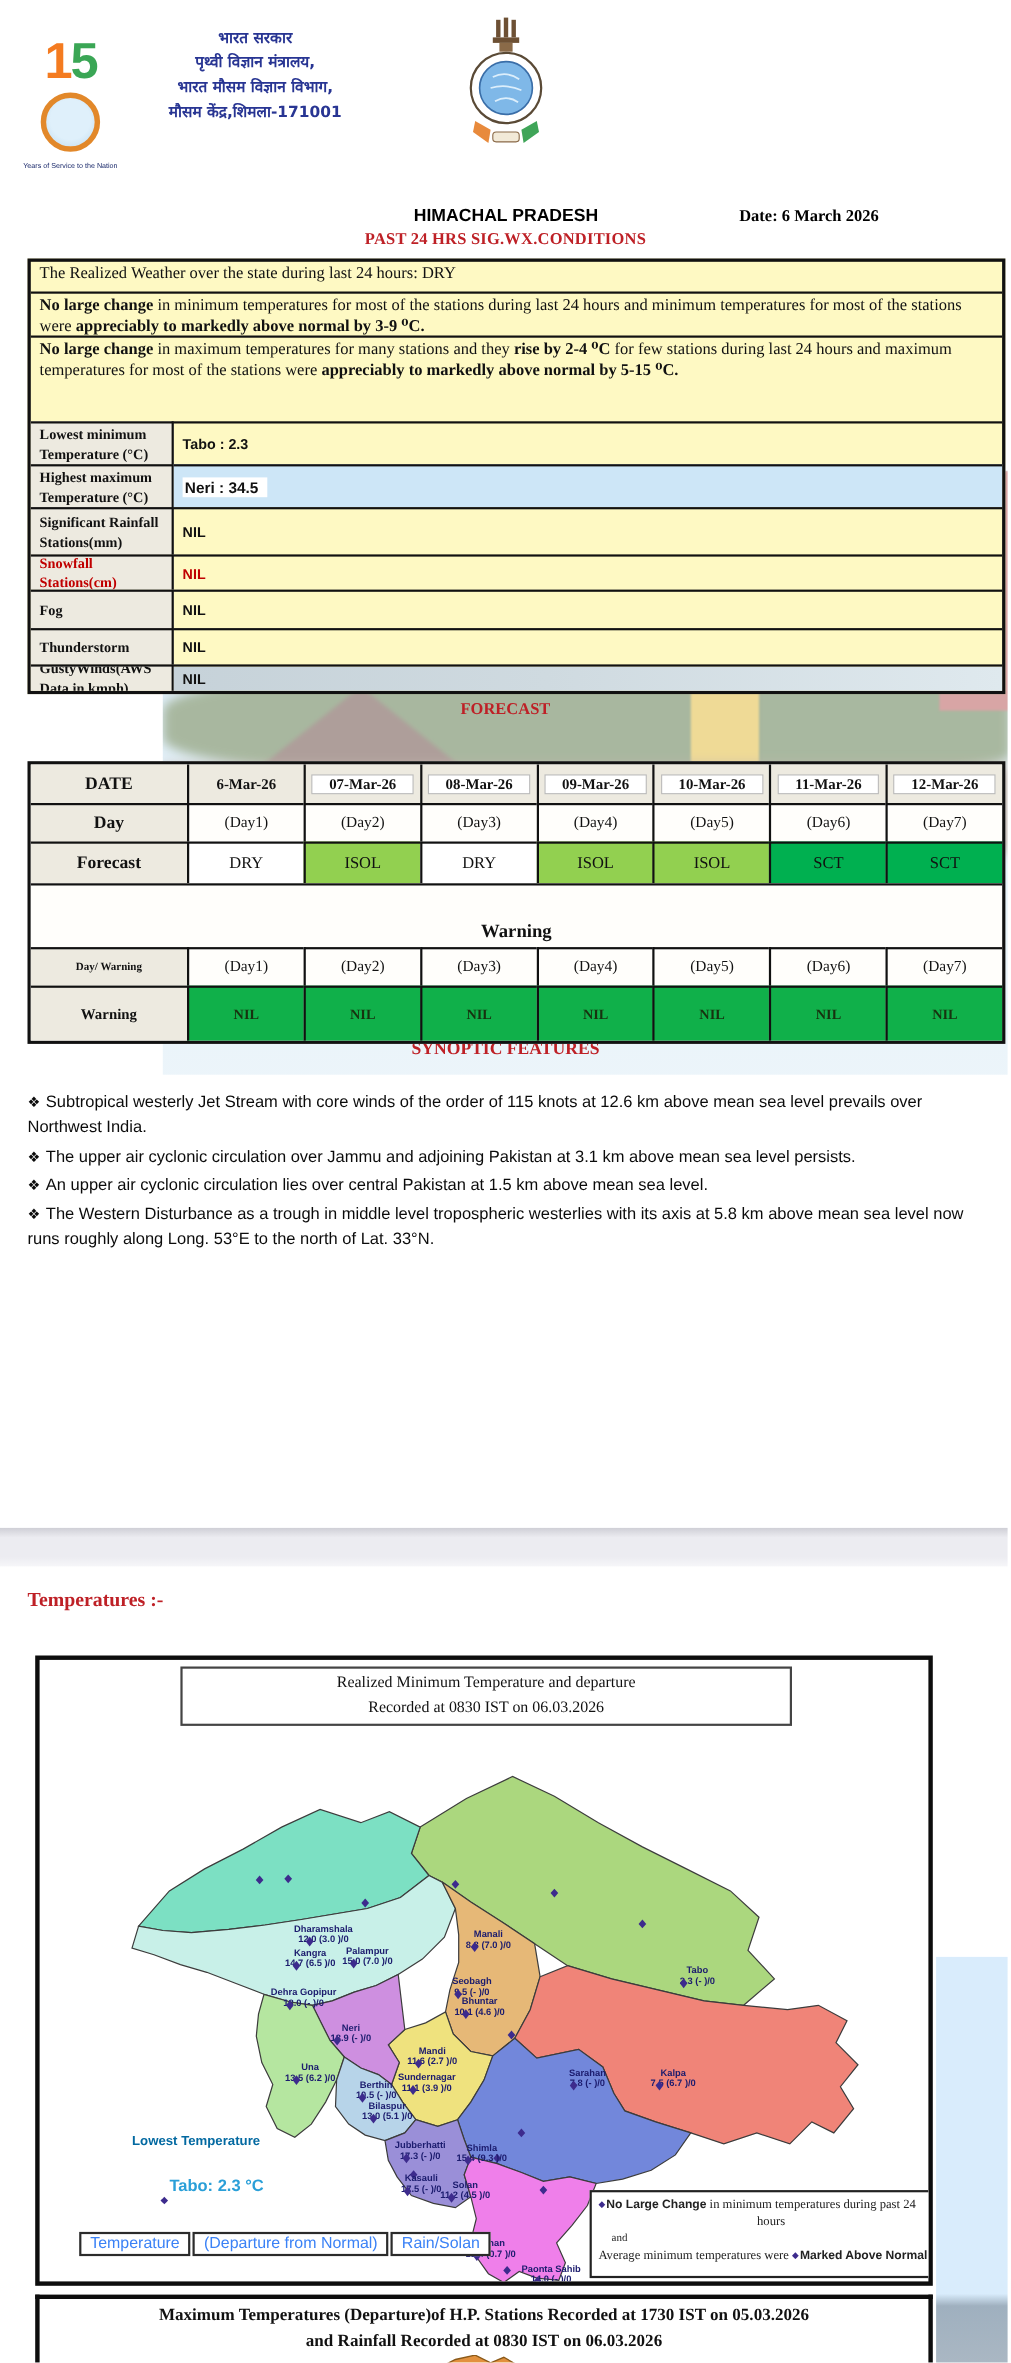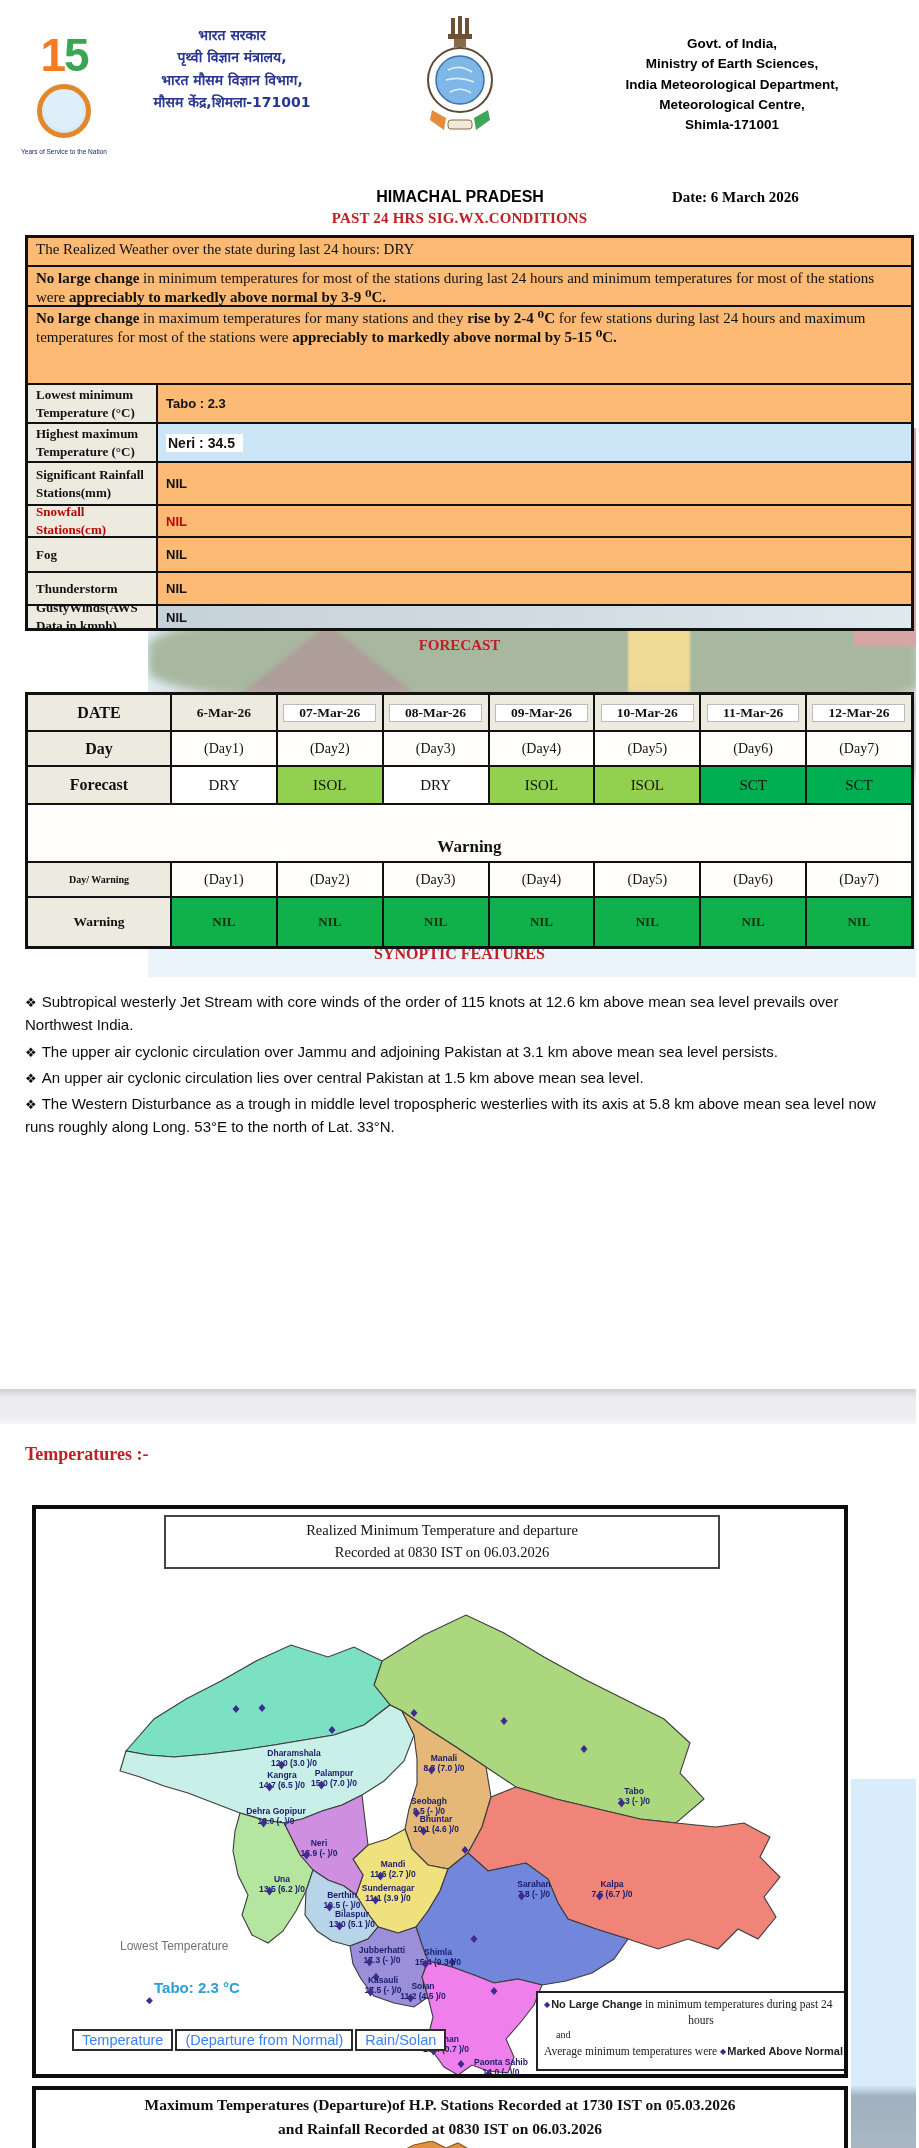--- a/index.html
+++ b/index.html
@@ -40,21 +40,21 @@
   .ph-red{position:absolute;left:706px;top:0;width:65px;height:218px;background:#b85c5c;filter:blur(1px);}
   .ph-ground{position:absolute;left:0;top:268px;width:100%;height:80px;background:#9a8272;filter:blur(6px);}
   .sliver{left:851px;top:1779px;width:68px;height:369px;z-index:0;
           background:linear-gradient(180deg,#d9ecfc 0%,#d9ecfc 83%,#9fb0bf 86%,#aab7c3 100%);}
   .pagebreak{left:0;top:1389px;width:919px;height:35px;z-index:2;
              background:linear-gradient(180deg,#cfcfd6 0%,#ececf1 25%,#ececf1 75%,#f6f6f9 100%);}
 
   
   .t1{left:25px;top:235px;width:883px;z-index:1;display:grid;grid-template-columns:130px 753px;
       grid-template-rows:27px 40px 78px 39px 39px 43px 32px 35px 33px 24px;
-      border:3px solid #111;background:#fdba74;font-size:15px;}
+      border:3px solid #111;background:#fef9c3;font-size:15px;}
   .t1 .cell{border-top:2px solid #111;padding:2px 8px;box-sizing:border-box;overflow:hidden;}
   .t1 .full{grid-column:1 / span 2;}
   .t1 .r0{border-top:none;}
   .t1 .lbl{background:#edeae0;border-right:2px solid #111;font-weight:bold;font-size:13px;line-height:1.35;display:flex;align-items:center;}
   .t1 .val{font-family:"Liberation Sans","DejaVu Sans",sans-serif;font-size:13px;font-weight:600;display:flex;align-items:center;}
   .t1 .red{color:#c00000;}
   .t1 .hi-blue{background:#cde6f7;}
   .t1 .chip{background:#fff;padding:1px 8px 1px 2px;font-weight:bold;font-size:14px;}
   .t1 .gusty{background:linear-gradient(90deg,#c6d2d9 0%,#cfdae0 45%,#dfe9ee 100%);}
   .t1 .para{line-height:1.28;}
@@ -86,21 +86,21 @@
   
   .mapbox{left:32px;top:1505px;width:816px;height:573px;border:4px solid #0d0d0d;box-sizing:border-box;
           background:#fff;z-index:1;overflow:hidden;}
   .map-title{position:absolute;left:128px;top:6px;width:552px;border:2px solid #444;background:#fff;
              text-align:center;font-size:14.5px;line-height:1.5;padding:3px 0;color:#111;}
   .map-svg{position:absolute;left:0;top:0;}
   .district{stroke:#3c3c3c;stroke-width:1.1;}
   .st-label{font:700 8.5px "Liberation Sans","DejaVu Sans",sans-serif;fill:#1c1c6e;}
   .st-dot{fill:#3d2b8d;}
   .lowest-lbl{position:absolute;left:84px;top:430px;font-family:"Liberation Sans","DejaVu Sans",sans-serif;
-              font-weight:normal;font-size:12px;color:#737373;}
+              font-weight:bold;font-size:12px;color:#0369a1;}
   .tabo-blue{position:absolute;left:118px;top:470px;font-family:"Liberation Sans","DejaVu Sans",sans-serif;
              font-weight:bold;font-size:15px;color:#2a9fd8;}
   .tabo-dot{position:absolute;left:110px;top:486px;color:#3d2b8d;font-size:9px;}
   .legend{position:absolute;left:36px;top:520px;display:flex;z-index:2;}
   .legend .lg{border:2px solid #2b2b2b;background:#fff;padding:1px 8px;font-family:"Liberation Sans","DejaVu Sans",sans-serif;
               font-size:14.5px;color:#3b82f6;margin-right:2px;white-space:nowrap;}
   .notebox{position:absolute;left:500px;top:482px;width:330px;height:80px;border:2px solid #222;background:#fff;
            box-sizing:border-box;padding:4px 6px;font-size:11.5px;line-height:1.35;color:#222;}
   .notebox .nb-b{font-family:"Liberation Sans","DejaVu Sans",sans-serif;font-weight:bold;font-size:11px;}
   .notebox .ctr{text-align:center;}
@@ -148,27 +148,20 @@
       </g>
       <circle cx="52" cy="66" r="32" fill="#fff" stroke="#5a4a36" stroke-width="2"></circle>
       <circle cx="52" cy="66" r="24" fill="#7fb8e8" stroke="#3a6ea8" stroke-width="1.5"></circle>
       <path d="M40 56 Q52 50 64 58 M38 66 Q52 62 66 68 M42 78 Q53 72 63 79" stroke="#dceefb" stroke-width="1.6" fill="none"></path>
       <path d="M24 96 L38 104 36 116 22 106 Z" fill="#e88a3c"></path>
       <path d="M80 96 L66 104 68 116 82 106 Z" fill="#3fa558"></path>
       <rect x="40" y="106" width="24" height="9" rx="3" fill="#f2ead8" stroke="#8a6a48"></rect>
     </svg>
   </div>
 
-  <div class="abs engaddr">
-    <div>Govt. of India,</div>
-    <div>Ministry of Earth Sciences,</div>
-    <div>India Meteorological Department,</div>
-    <div>Meteorological Centre,</div>
-    <div>Shimla-171001</div>
-  </div>
 
   <div class="abs state-title">HIMACHAL PRADESH</div>
   <div class="abs date-title">Date: 6 March 2026</div>
   <div class="abs sec-red past24-title">PAST 24 HRS SIG.WX.CONDITIONS</div>
 
   <div class="t1 abs">
     <div class="cell full r0 para">The Realized Weather over the state during last 24 hours: DRY</div>
     <div class="cell full para"><b>No large change</b><span> in minimum temperatures for most of the stations during last 24 hours and minimum temperatures for most of the stations were </span><b>appreciably to markedly above normal by 3-9 ⁰C.</b></div>
     <div class="cell full para"><b>No large change</b><span> in maximum temperatures for many stations and they </span><b>rise by 2-4 ⁰C</b><span> for few stations during last 24 hours and maximum temperatures for most of the stations were </span><b>appreciably to markedly above normal by 5-15 ⁰C.</b></div>
 

